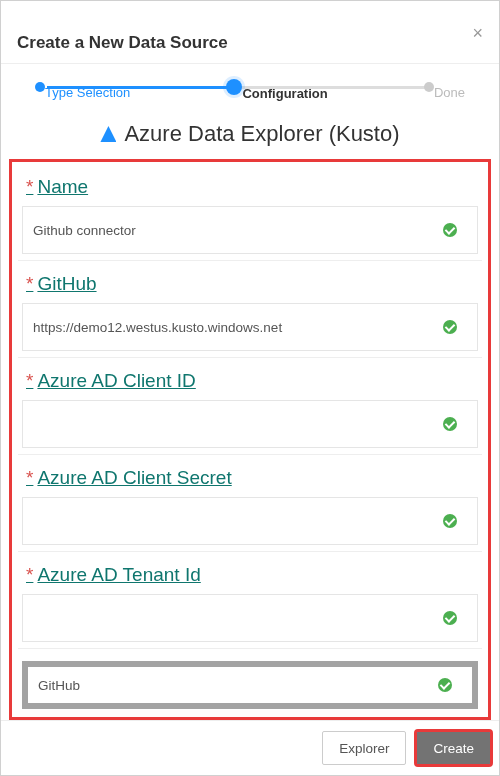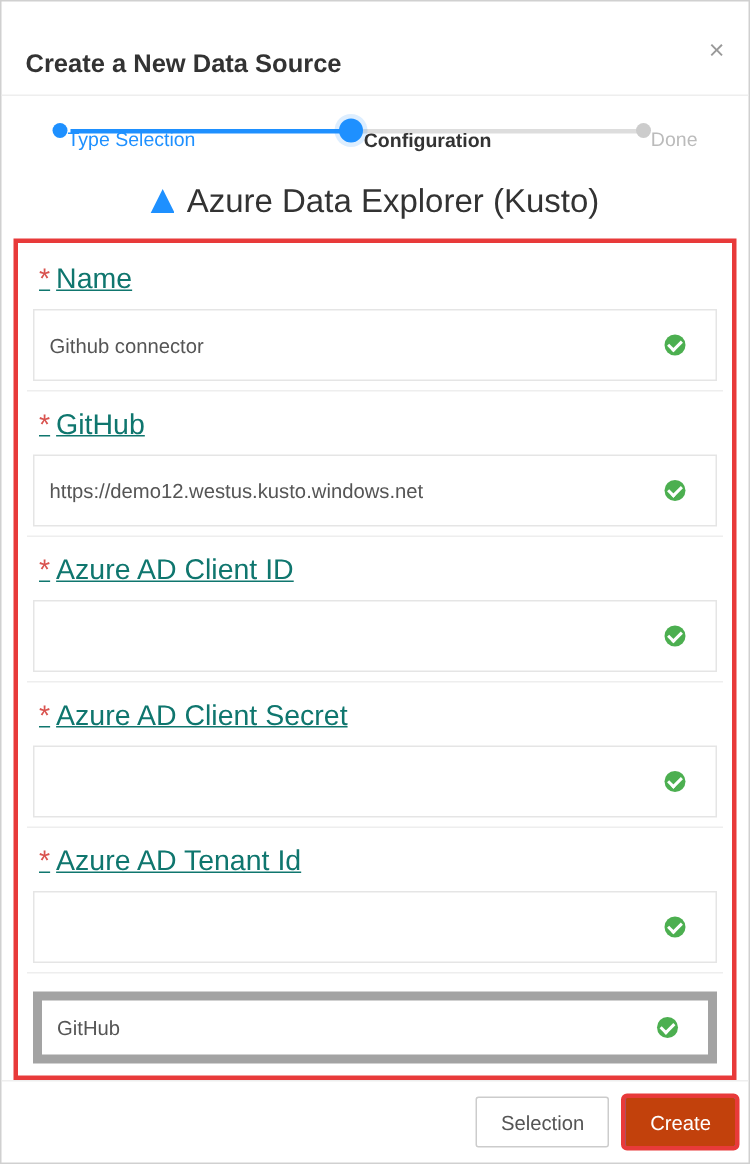--- a/index.html
+++ b/index.html
@@ -129,21 +129,21 @@
       border-top:1px solid #eee;
       padding: 10px 8px;
       display:flex; justify-content:flex-end; gap:10px;
     }
     .btn {
       height:34px; padding:0 16px; font-size:13.5px;
       border:1px solid #ccc; background:#fff; color:#555;
       cursor:pointer; border-radius:2px;
     }
     .btn.primary {
-      background:#c2410c; border-color:#1e90ff; color:#fff;
+      background:#737373; border-color:#1e90ff; color:#fff;
     }
     .hl-red { outline:3px solid #e83a3a; outline-offset:-1px;}
   </style>
 </head>
 <body>
 
 <div class="header">
   <h1>Create a New Data Source</h1>
   <span class="close-x">×</span>
 </div>
@@ -215,15 +215,15 @@
   <div class="field">
     <div class="input-row focused">
       <input value="GitHub" style="">
       <span class="valid-ico"></span>
     </div>
   </div>
 
 </div>
 
 <div class="footer">
-  <button class="btn">Selection</button>
+  <button class="btn">Explorer</button>
   <button class="btn primary hl-red">Create</button>
 </div>
 
 </body></html>

